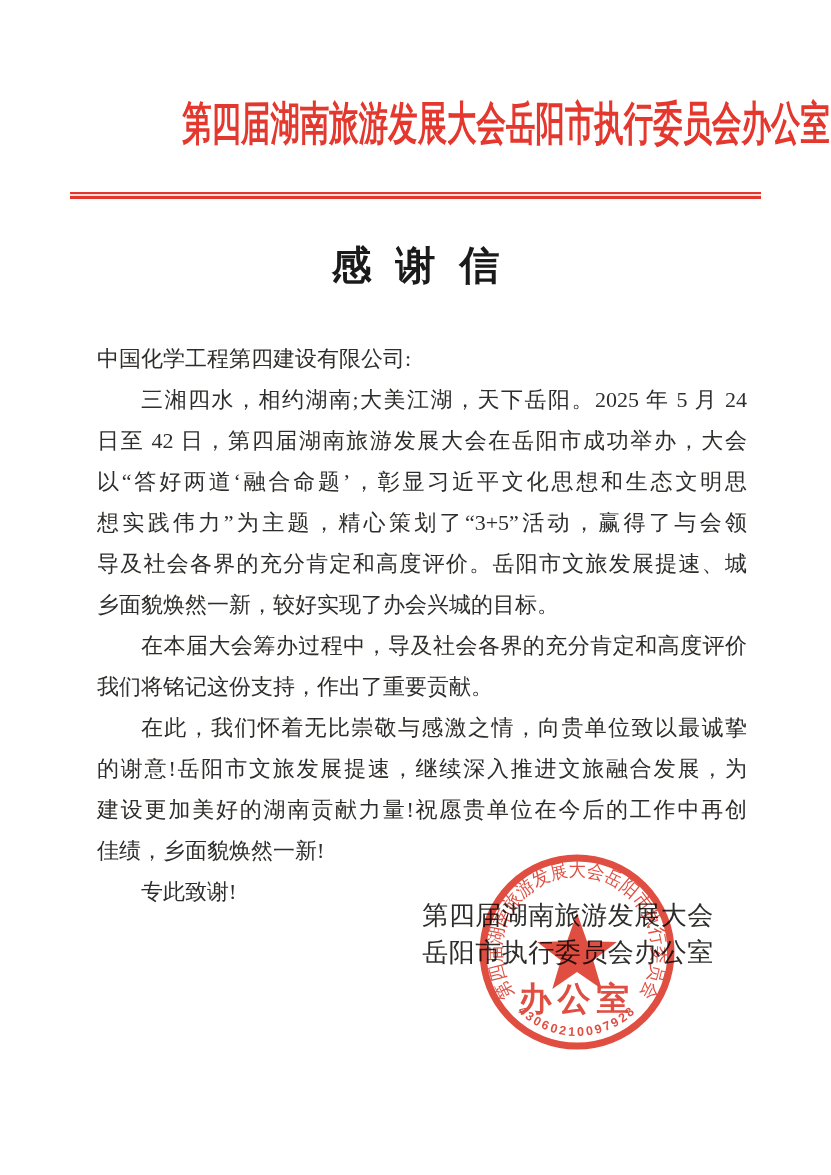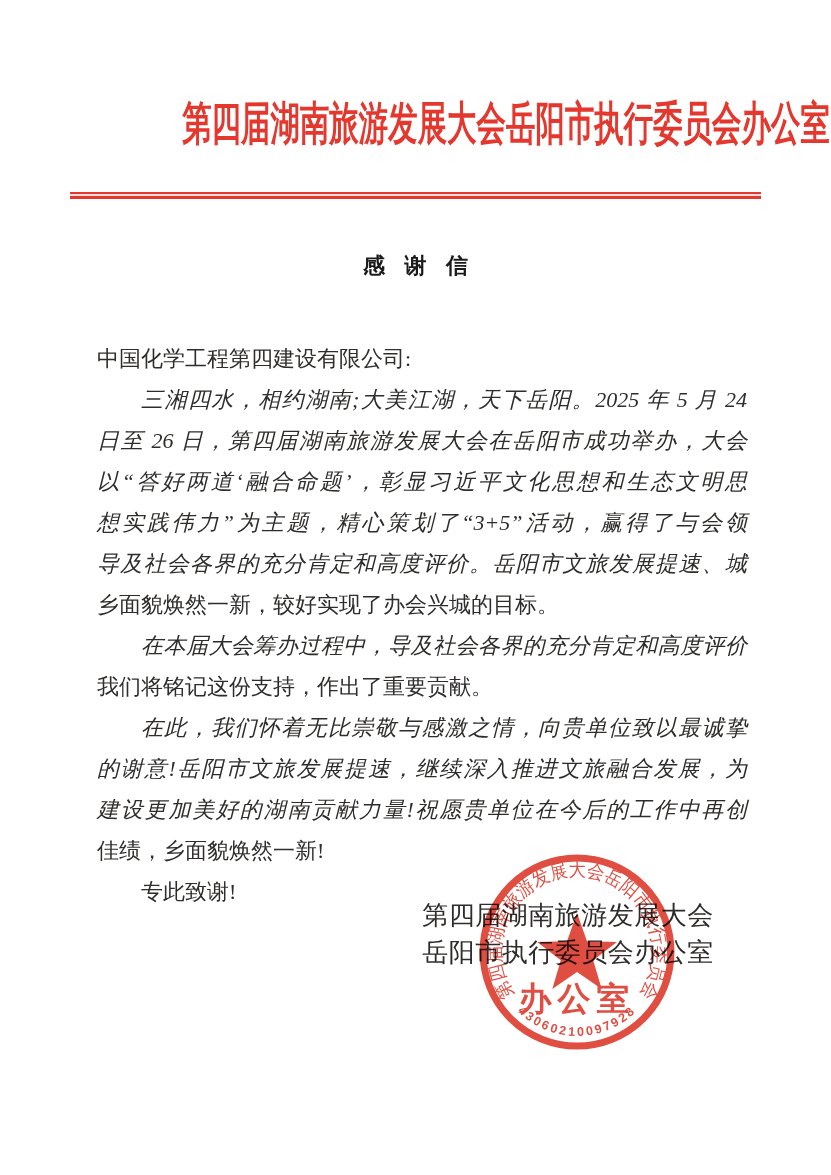--- a/index.html
+++ b/index.html
@@ -29,36 +29,35 @@
   .red-divider{
     position:absolute;top:192px;left:70px;width:691px;height:7px;
     background:linear-gradient(to bottom,
       var(--accent-red,#e4372e) 0 2px,
       #f8dcd9 2px 4px,
       var(--accent-red,#e4372e) 4px 7px);
   }
   .letter-title{
     position:absolute;top:244px;left:0;width:100%;
     text-align:center;
-    font-size:22px;line-height:44px;font-weight:bold;
+    font-size:40px;line-height:44px;font-weight:bold;
     color:#1a1a1a;
     word-spacing:14px;
   }
   .body-block{
     position:absolute;top:338px;left:97px;width:650px;
     font-size:22px;line-height:41px;
     color:var(--text-color,#2e2d2b);
   }
   .body-line{white-space:nowrap;}
   .body-line.wrapless{white-space:normal;}
   .body-line.fill{
     white-space:normal;
     text-align:justify;
     text-align-last:justify;
-    font-style:italic;
   }
   .body-line.indent{text-indent:2em;}
   .signature-block{
     position:absolute;top:897px;left:417px;width:302px;
     text-align:center;
     font-size:26px;line-height:37px;
     letter-spacing:0.5px;
     color:var(--text-color,#2e2d2b);
   }
   .seal{
@@ -82,21 +81,21 @@
   </div>
 
   <div class="red-divider"></div>
 
   <div class="letter-title">感 谢 信</div>
 
   <div class="body-block">
     <div class="body-line">中国化学工程第四建设有限公司:</div>
     <div>
         <div class="body-line indent fill">三湘四水，相约湖南;大美江湖，天下岳阳。2025 年 5 月 24</div>
-        <div class="body-line fill">日至 26 日，第四届湖南旅游发展大会在岳阳市成功举办，大会</div>
+        <div class="body-line fill">日至 42 日，第四届湖南旅游发展大会在岳阳市成功举办，大会</div>
         <div class="body-line fill">以“答好两道‘融合命题’，彰显习近平文化思想和生态文明思</div>
         <div class="body-line fill">想实践伟力”为主题，精心策划了“3+5”活动，赢得了与会领</div>
         <div class="body-line fill">导及社会各界的充分肯定和高度评价。岳阳市文旅发展提速、城</div>
         <div class="body-line wrapless">乡面貌焕然一新，较好实现了办会兴城的目标。</div>
         <div class="body-line indent fill">在本届大会筹办过程中，导及社会各界的充分肯定和高度评价</div>
         <div class="body-line wrapless">我们将铭记这份支持，作出了重要贡献。</div>
         <div class="body-line indent fill">在此，我们怀着无比崇敬与感激之情，向贵单位致以最诚挚</div>
         <div class="body-line fill">的谢意!岳阳市文旅发展提速，继续深入推进文旅融合发展，为</div>
         <div class="body-line fill">建设更加美好的湖南贡献力量!祝愿贵单位在今后的工作中再创</div>
         <div class="body-line wrapless">佳绩，乡面貌焕然一新!</div>

